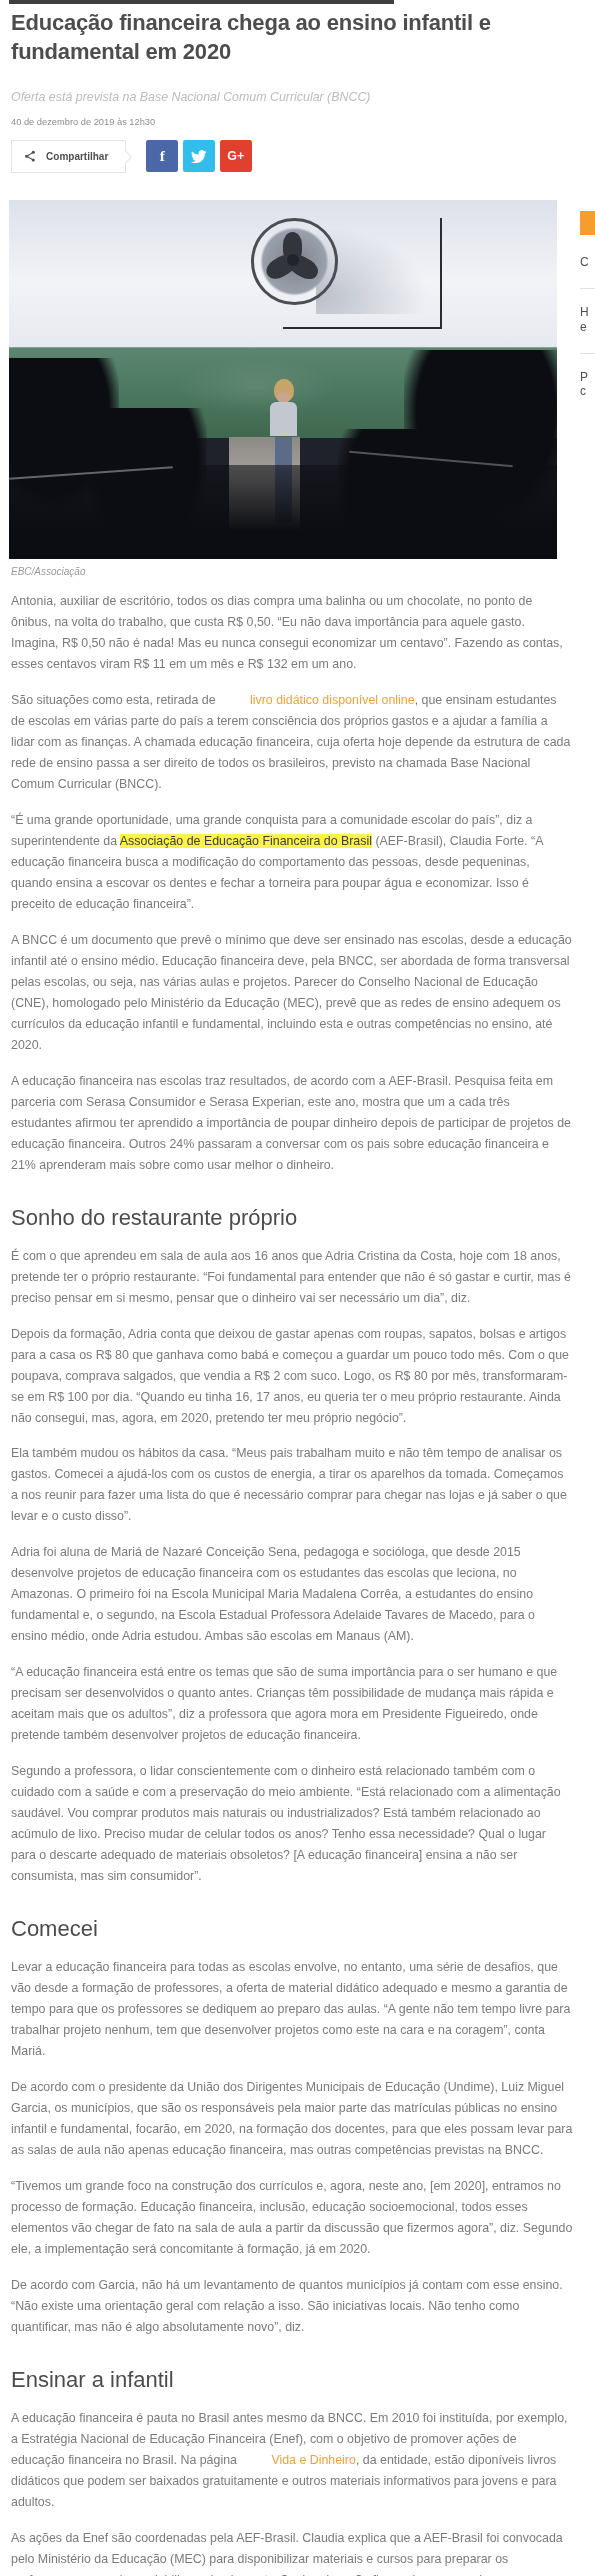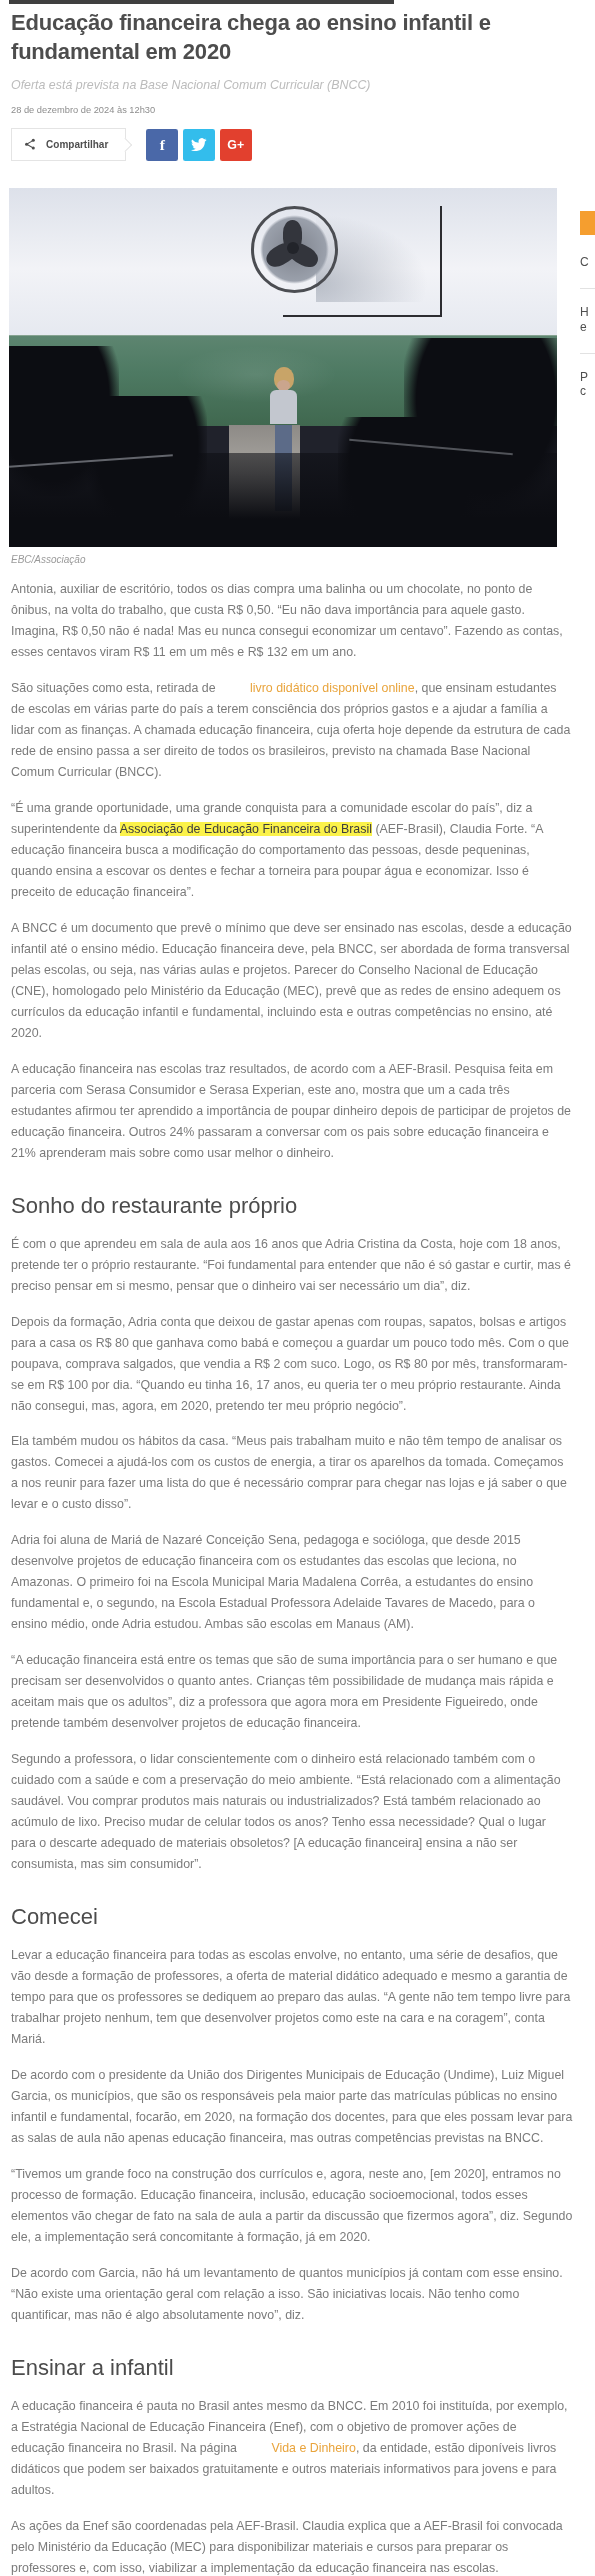--- a/index.html
+++ b/index.html
@@ -5,24 +5,24 @@
   html,body{margin:0;padding:0;background:#ffffff;}
   body{width:595px;height:2576px;overflow:hidden;position:relative;
        font-family:"Liberation Sans","DejaVu Sans",sans-serif;}
   .content{padding:0 0 0 11px;width:575px;}
 
   
   .top-strip{position:absolute;left:9.3px;top:0;width:385px;height:3.9px;background:#3f3f3f;}
 
   h1.title{margin:7.8px 0 0 0;font-size:22px;line-height:29px;font-weight:700;
            color:#4d4d4d;max-width:512px;letter-spacing:-0.2px;}
-  .subtitle{margin-top:12px;font-style:italic;font-size:12.4px;color:#bcbcbc;}
+  .subtitle{margin-top:24px;font-style:italic;font-size:12.4px;color:#bcbcbc;}
   .date{margin-top:13.2px;font-size:9.3px;color:#8d8d8d;}
 
-  .share-row{margin-top:13.2px;display:flex;align-items:center;}
+  .share-row{margin-top:13.2px;display:flex;align-items:flex-start;}
   .share-btn{position:relative;height:33px;box-sizing:border-box;border:0.8px solid #e4e4e4;
              background:#fff;display:flex;align-items:center;gap:9.3px;padding:0 17px 0 12.4px;
              font-size:10px;font-weight:bold;color:#4f4f4f;cursor:pointer;}
   .share-btn .arrow{position:absolute;right:-5.4px;top:11px;width:9.3px;height:9.3px;background:#fff;
              border-top:0.8px solid #e4e4e4;border-right:0.8px solid #e4e4e4;transform:rotate(45deg);}
   .net-group{display:flex;gap:4.7px;margin-left:20px;}
   .net{width:32px;height:32px;border-radius:2.3px;display:flex;align-items:center;
        justify-content:center;color:#fff;cursor:pointer;border:none;}
   .net.fb{font-size:15.5px;font-weight:bold;font-family:"Liberation Serif",serif;}
   .net.gp{font-size:12.4px;font-weight:bold;}
@@ -83,21 +83,21 @@
 <body>
 
 <div class="top-strip"></div>
 
 <div class="content">
 
   <h1 class="title">Educação financeira chega ao ensino infantil e fundamental em 2020</h1>
 
   <div class="subtitle">Oferta está prevista na Base Nacional Comum Curricular (BNCC)</div>
 
-  <div class="date">28 de dezembro de 2024 às 12h30</div>
+  <div class="date">40 de dezembro de 2019 às 12h30</div>
 
   <div class="share-row">
     <div class="share-btn">
       <svg width="12.4" height="12.4" viewBox="0 0 24 24">
         <circle cx="18" cy="4.5" r="3" fill="#4f4f4f"></circle>
         <circle cx="5" cy="12" r="3" fill="#4f4f4f"></circle>
         <circle cx="18" cy="19.5" r="3" fill="#4f4f4f"></circle>
         <path d="M18 4.5 5 12l13 7.5" stroke="#4f4f4f" stroke-width="2" fill="none"></path>
       </svg>
       <span>Compartilhar</span>

